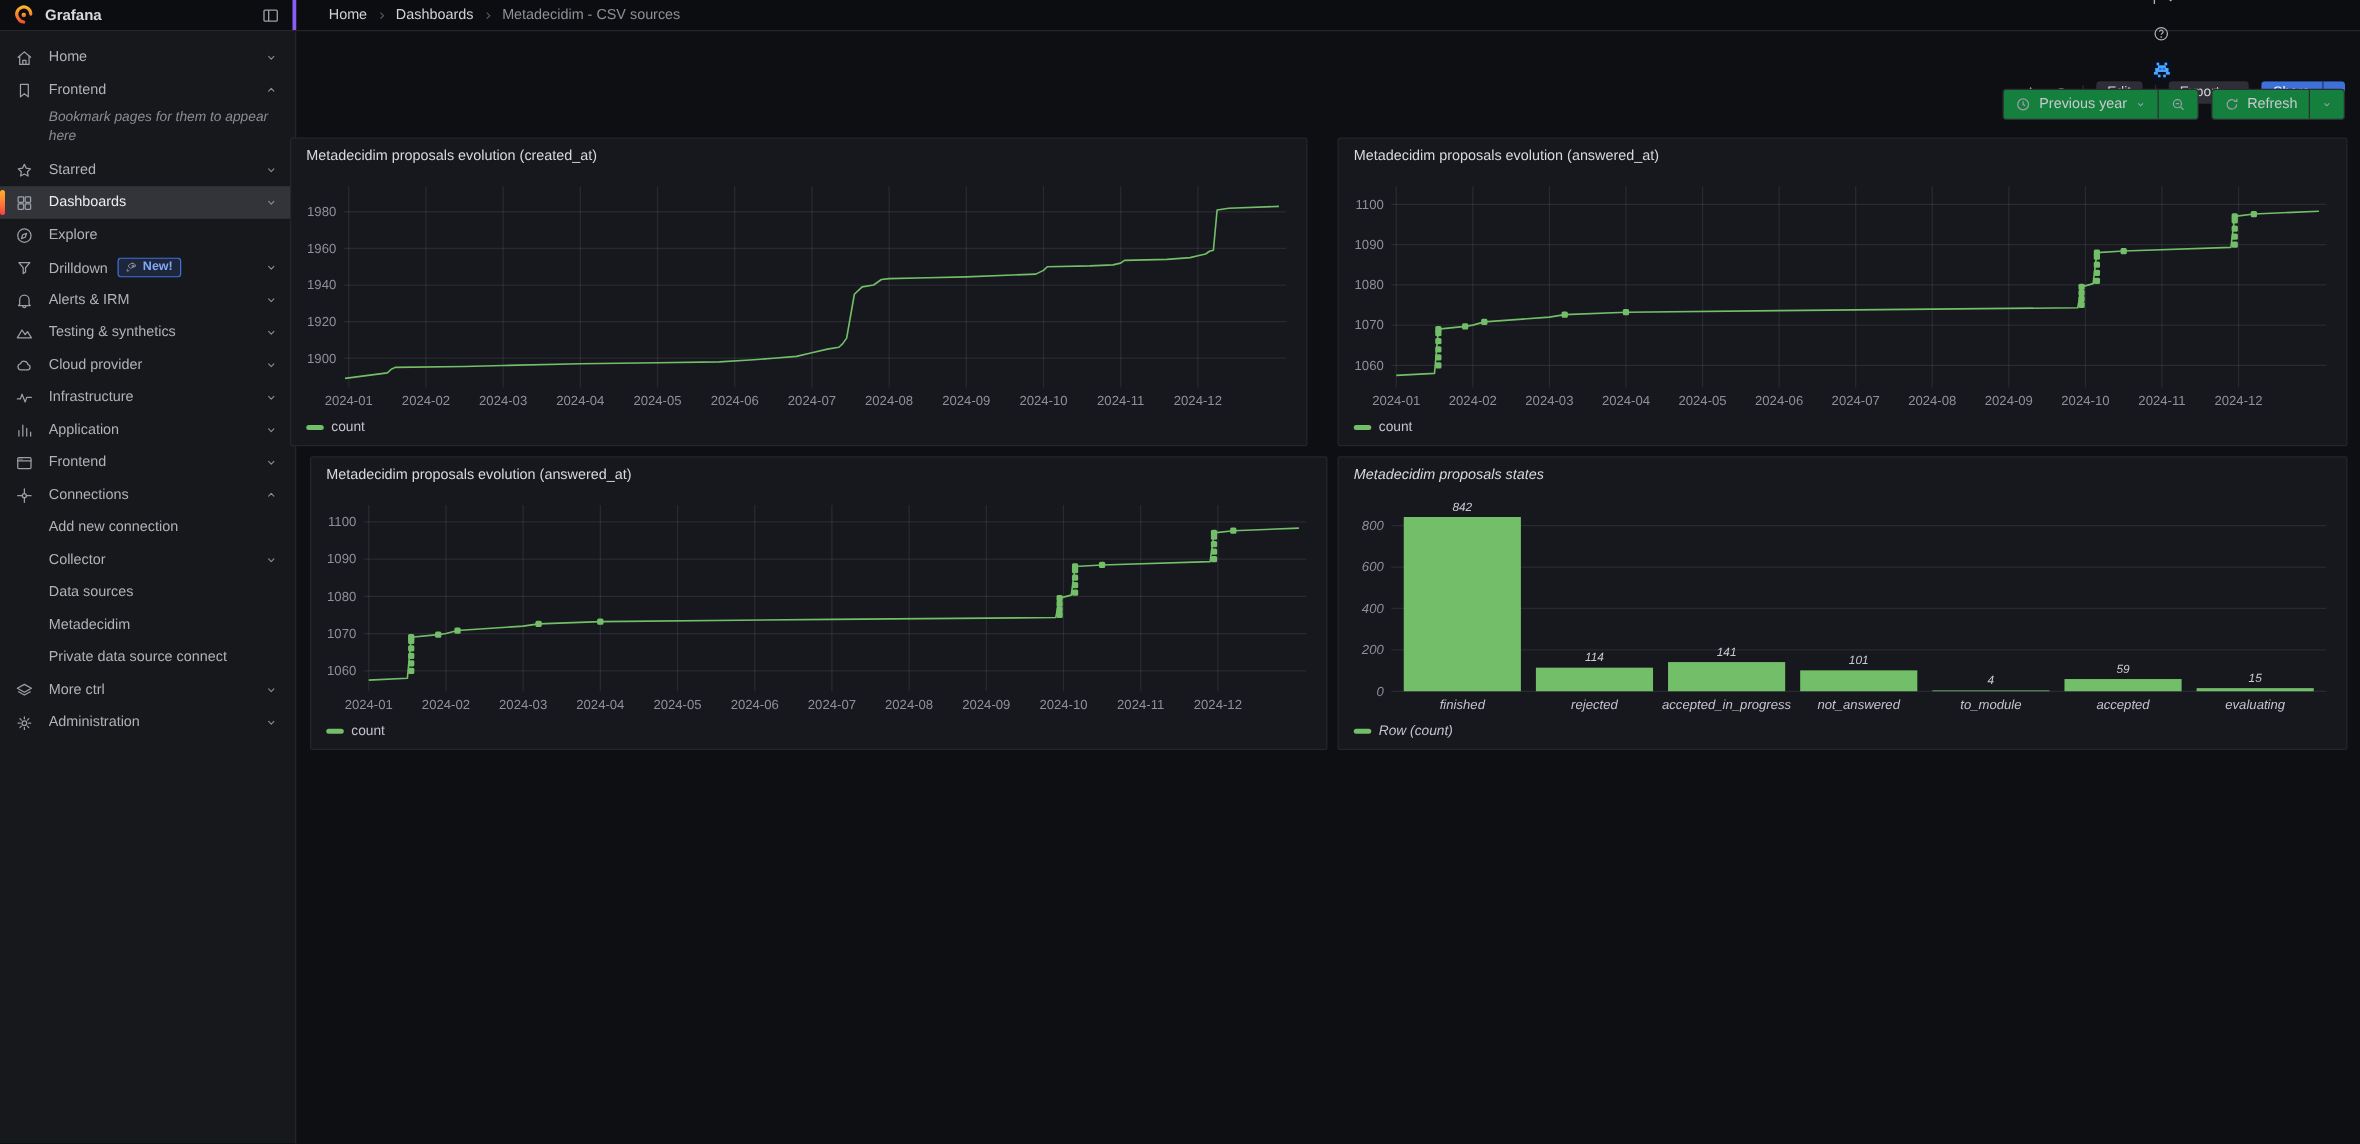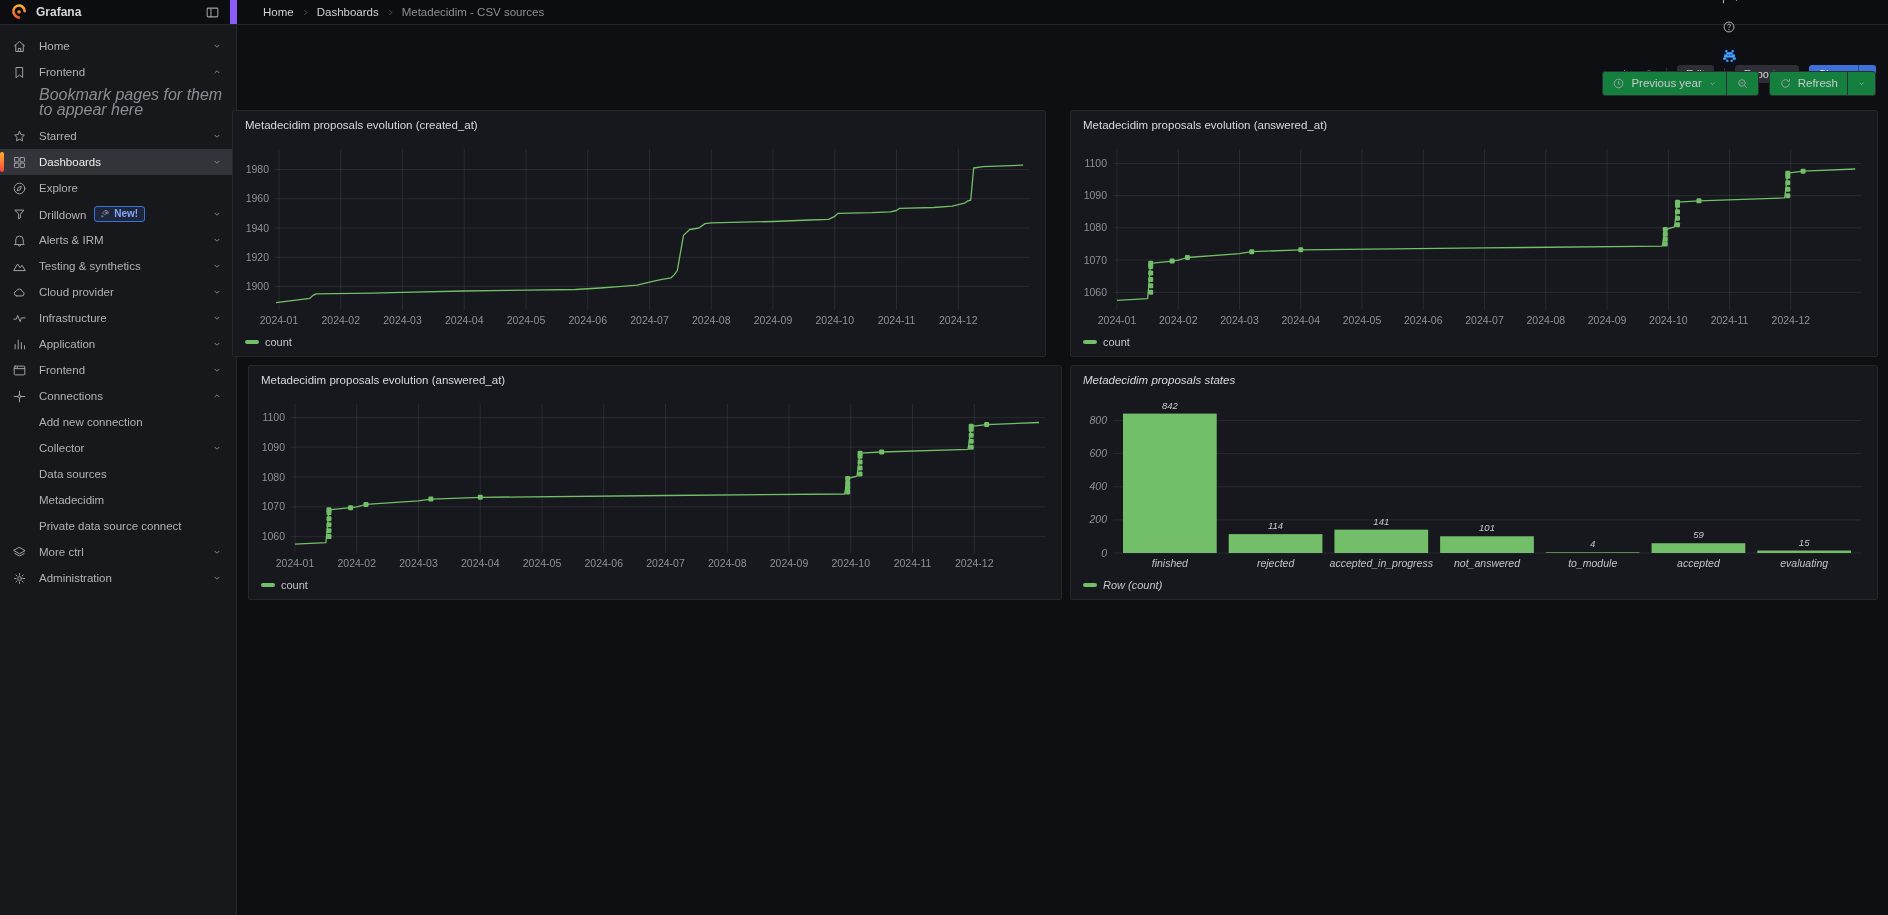--- a/index.html
+++ b/index.html
@@ -4,21 +4,21 @@
 <style>
   html,body{margin:0;padding:0;background:#0e0f13;font-family:"Liberation Sans",sans-serif;
     -webkit-font-smoothing:antialiased;}
   #screen{position:relative;width:1888px;height:915px;background:#0e0f13;overflow:hidden;
     color:#ccccdc;font-size:12px;}
 
   
   #topbar{position:absolute;left:0;top:0;width:100%;height:24px;background:#0c0d11;
     border-bottom:1px solid #24262c;display:flex;align-items:center;z-index:5;}
   .brand-wrap{width:237px;height:100%;display:flex;align-items:center;box-sizing:border-box;
-    border-right:7px solid #8b5cf6;padding:0 10px;}
+    border-right:3px solid #8b5cf6;padding:0 10px;}
   .brand-label{font-size:12px;font-weight:700;color:#d8d9dc;margin-left:8px;flex:1;}
   .icon{display:inline-flex;align-items:center;justify-content:center;color:#9d9fa8;}
   .icon svg{display:block;}
   .crumbs{display:flex;align-items:center;gap:7px;padding-left:26px;font-size:11.5px;}
   .crumb{color:#d0d2d6;}
   .crumb.muted{color:#8d9096;}
   .crumb-sep{color:#595d66;display:inline-flex;}
   #topbar-right{margin-left:auto;display:flex;align-items:center;gap:14px;padding-right:12px;flex-direction:column;}
   .search-box{width:276px;height:17px;background:#0f1116;border:1px solid #2a2c33;border-radius:6px;
     display:flex;align-items:center;padding:0 8px;gap:6px;}
@@ -31,21 +31,21 @@
     border-right:1px solid #24262c;box-sizing:border-box;padding-top:9px;}
   .nav-item{position:relative;height:26px;display:flex;align-items:center;padding:0 10px 0 0;
     color:#b0b2b8;font-size:11.5px;cursor:pointer;}
   .nav-item .nav-ic{width:39px;display:flex;justify-content:center;flex:none;}
   .nav-item .nav-label{flex:1;white-space:nowrap;overflow:hidden;}
   .nav-item .nav-chev{width:18px;display:flex;justify-content:center;color:#8a8d94;}
   .nav-item.indent .nav-label{margin-left:39px;}
   .nav-item.selected{background:#32343a;color:#eceded;}
   .nav-item.selected::before{content:"";position:absolute;left:0;top:3px;bottom:3px;width:4px;
     border-radius:2px;background:linear-gradient(180deg,#ffb224 0%,#ff8833 40%,#f5433e 100%);}
-  .nav-hint{margin:2px 10px 6px 39px;font-style:italic;color:#8a8d94;font-size:16px;line-height:15px;}
+  .nav-hint{margin:2px 10px 6px 39px;font-style:italic;color:#8a8d94;font-size:11px;line-height:15px;}
   .new-badge{display:inline-flex;align-items:center;gap:4px;margin-left:8px;padding:1px 6px 2px 5px;
     border:1px solid #3d71d9;border-radius:3px;background:rgba(61,113,217,.16);color:#82a7f8;
     font-size:10px;font-weight:600;}
 
   
   #toolbar2{position:absolute;left:237px;top:24px;right:0;height:34px;display:flex;
     align-items:flex-end;justify-content:flex-end;gap:10px;padding-right:12px;box-sizing:border-box;margin-top:25px;}
   .vdiv{width:1px;height:15px;background:#2a2c33;}
   .btn{height:18px;display:inline-flex;align-items:center;gap:5px;padding:0 9px;border-radius:3px;
     background:#2e2f36;color:#d4d5da;font-size:11px;cursor:pointer;border:none;}

